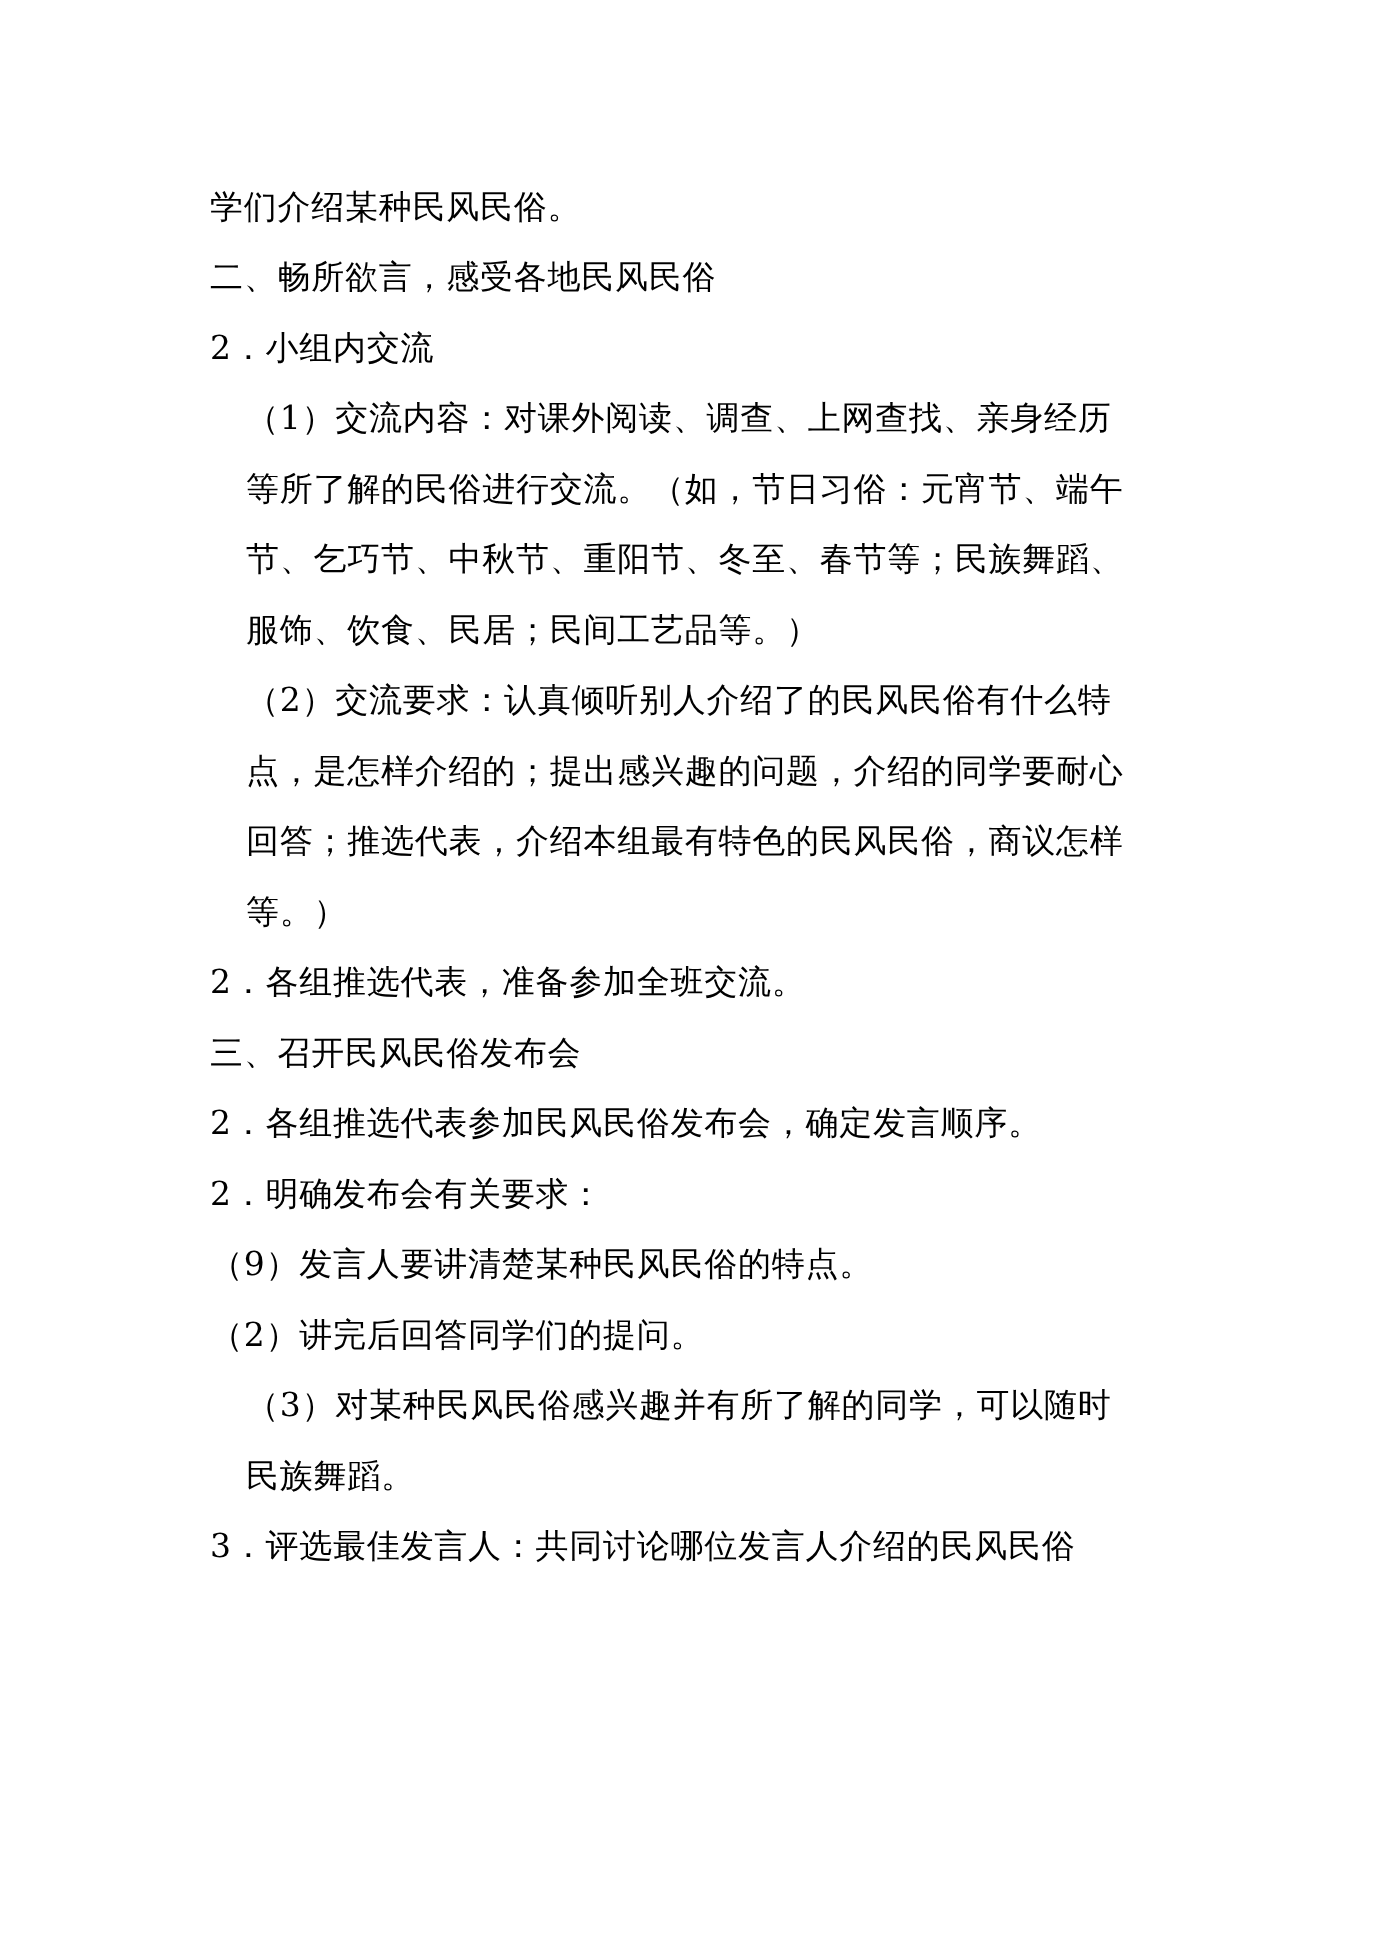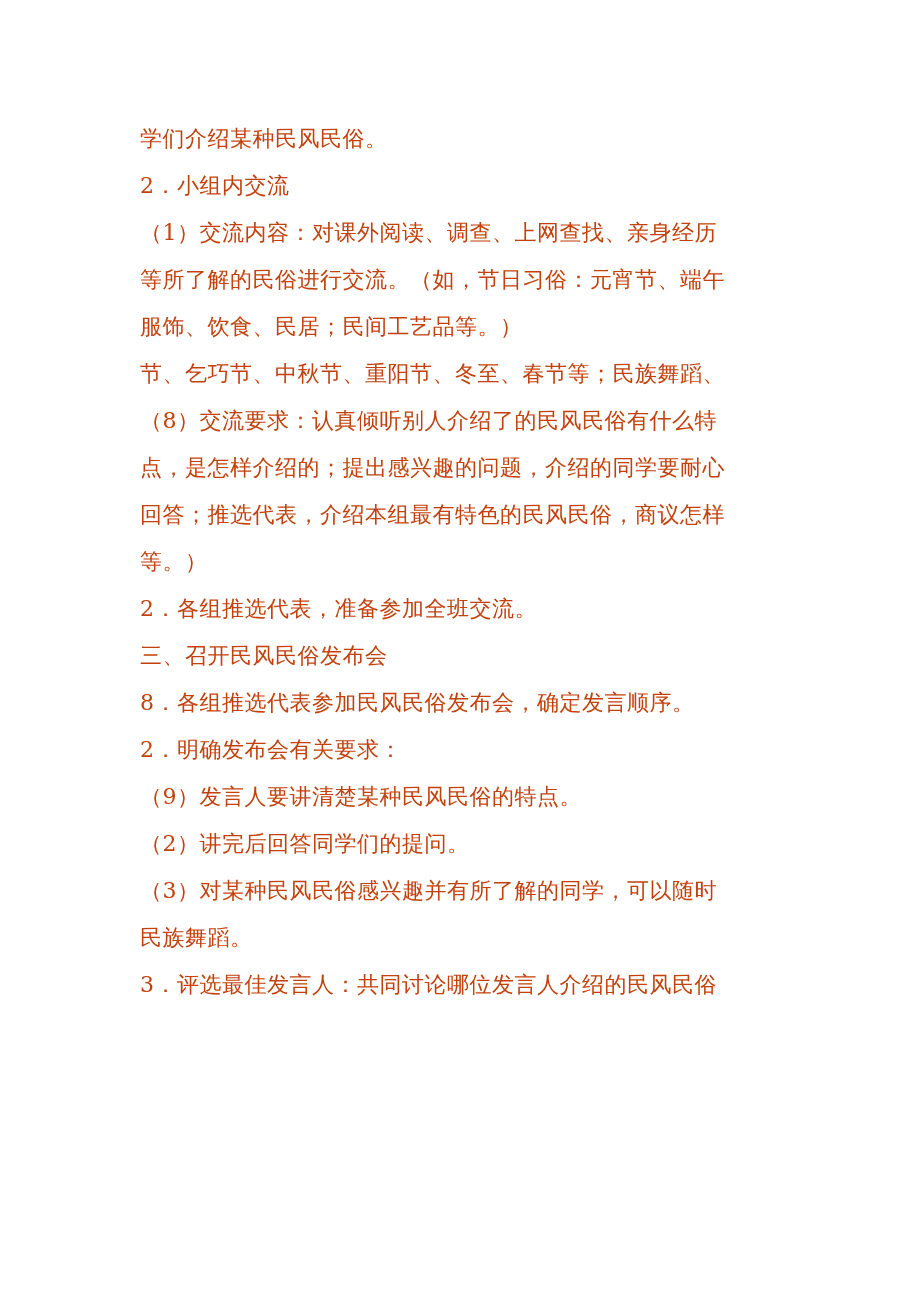--- a/index.html
+++ b/index.html
@@ -14,55 +14,57 @@
       overflow: hidden;
     }
     .page {
       position: absolute;
       left: 140px;
       top: 115px;
       width: 632px;
       font-family: "DejaVu Serif", "Liberation Serif", serif;
       font-size: 22px;
       line-height: 47px;
-      color: #c2410c;
+      color: #000000;
       letter-spacing: 0.5px;
     }
     .line {
       white-space: nowrap;
       height: 47px;
     }
     .para {
       text-align: justify;
     }
     .para .line {
       display: block;
+      margin-left: 24px;
     }
   </style>
 </head>
 <body>
 
 <div class="page">
   <div class="line">学们介绍某种民风民俗。</div>
+  <div class="line">二、畅所欲言，感受各地民风民俗</div>
   <div class="line">2．小组内交流</div>
   <div class="para">
     <div class="line">（1）交流内容：对课外阅读、调查、上网查找、亲身经历</div>
     <div class="line">等所了解的民俗进行交流。（如，节日习俗：元宵节、端午</div>
+    <div class="line">节、乞巧节、中秋节、重阳节、冬至、春节等；民族舞蹈、</div>
     <div class="line">服饰、饮食、民居；民间工艺品等。）</div>
-    <div class="line">节、乞巧节、中秋节、重阳节、冬至、春节等；民族舞蹈、</div>
   </div>
   <div class="para">
-    <div class="line">（8）交流要求：认真倾听别人介绍了的民风民俗有什么特</div>
+    <div class="line">（2）交流要求：认真倾听别人介绍了的民风民俗有什么特</div>
     <div class="line">点，是怎样介绍的；提出感兴趣的问题，介绍的同学要耐心</div>
     <div class="line">回答；推选代表，介绍本组最有特色的民风民俗，商议怎样</div>
     <div class="line">等。）</div>
   </div>
   <div class="line">2．各组推选代表，准备参加全班交流。</div>
   <div class="line">三、召开民风民俗发布会</div>
-  <div class="line">8．各组推选代表参加民风民俗发布会，确定发言顺序。</div>
+  <div class="line">2．各组推选代表参加民风民俗发布会，确定发言顺序。</div>
   <div class="line">2．明确发布会有关要求：</div>
   <div class="line">（9）发言人要讲清楚某种民风民俗的特点。</div>
   <div class="line">（2）讲完后回答同学们的提问。</div>
   <div class="para">
     <div class="line">（3）对某种民风民俗感兴趣并有所了解的同学，可以随时</div>
     <div class="line">民族舞蹈。</div>
   </div>
   <div class="line">3．评选最佳发言人：共同讨论哪位发言人介绍的民风民俗</div>
 </div>
 

